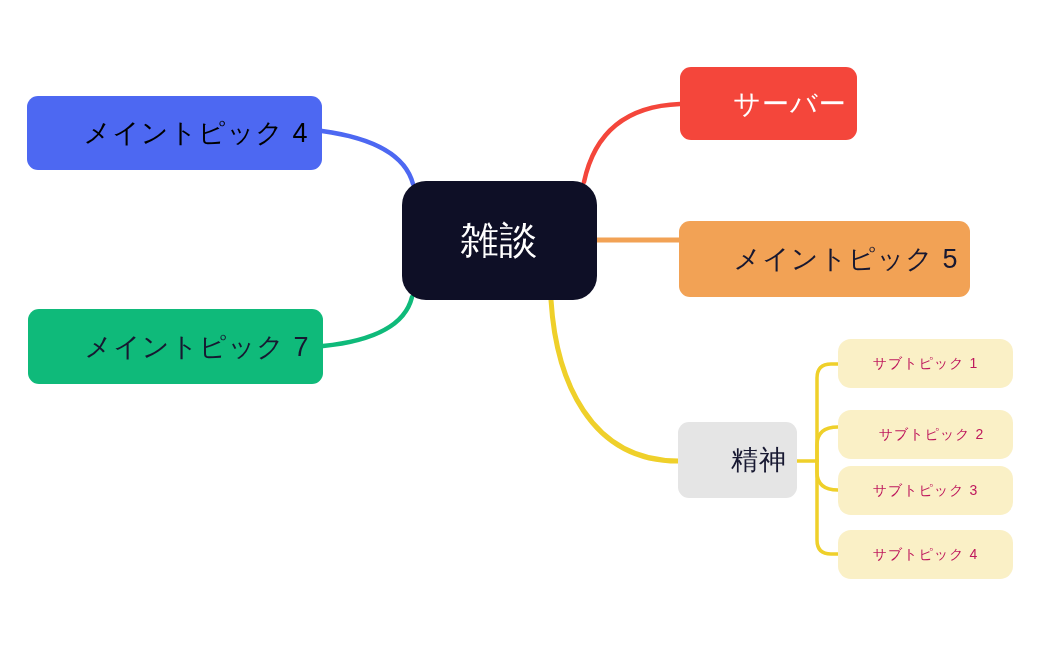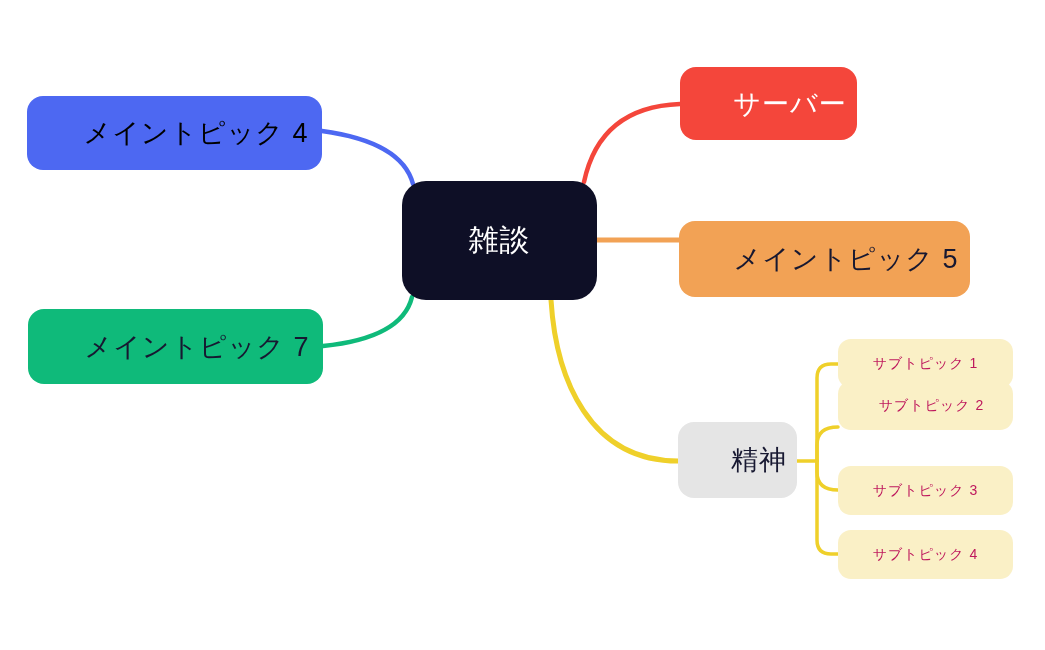--- a/index.html
+++ b/index.html
@@ -27,42 +27,42 @@
     box-sizing: border-box;
     white-space: nowrap;
     cursor: pointer;
     letter-spacing: 1px;
   }
   .node-root {
     left: 402px; top: 181px; width: 195px; height: 119px;
     background: #0E0F26;
     color: #ffffff;
     border-radius: 24px;
-    font-size: 30px;
+    font-size: 38px;
   }
   .node-main {
     height: 74px;
-    border-radius: 16px;
+    border-radius: 11px;
     font-size: 27px;
     padding-left: 43px;
   }
   .node-blue   { left: 27px;  top: 96px;  width: 295px; background: #4D68F2; color: #000000; }
   .node-red    { left: 680px; top: 67px;  width: 177px; height: 73px; background: #F4463B; color: #ffffff; }
   .node-orange { left: 679px; top: 202px; width: 291px; height: 76px; background: #F2A255; color: #171831; margin-top: 19px; }
   .node-green  { left: 28px;  top: 309px; width: 295px; height: 75px; background: #0FBA7A; color: #171831; }
   .node-yellow { left: 678px; top: 422px; width: 119px; height: 76px; background: #e5e5e5; color: #171831; }
   .node-sub {
     left: 838px; width: 175px; height: 49px;
     background: #FAF0C6;
     color: #be185d;
     border-radius: 13px;
     font-size: 14px;
   }
   .node-sub-1 { top: 339px; }
-  .node-sub-2 { top: 381px; padding-left: 12px; }
+  .node-sub-2 { top: 410px; padding-left: 12px; }
   .node-sub-3 { top: 466px; text-align: center; }
   .node-sub-4 { top: 530px; }
   .node span { pointer-events: none; }
 </style>
 </head>
 <body>
 
 <div class="stage">
 
   <svg class="edges" viewBox="0 0 1045 650">

